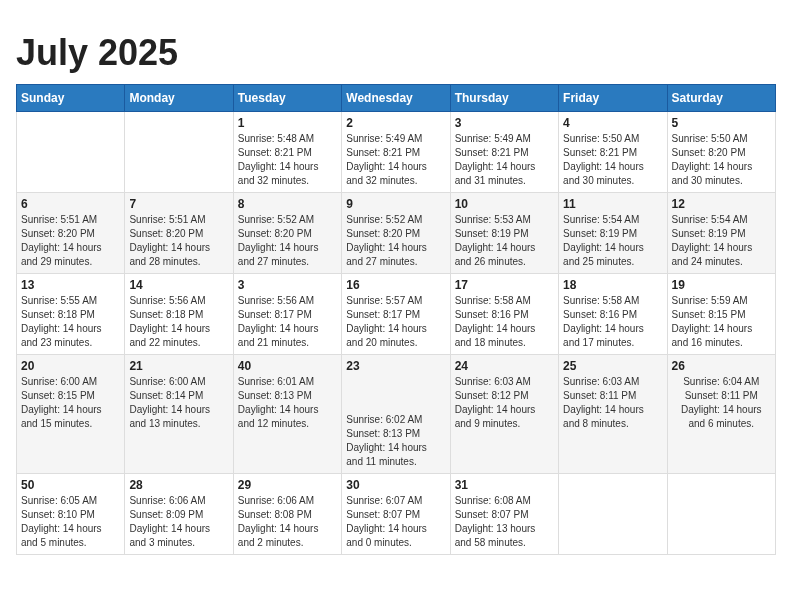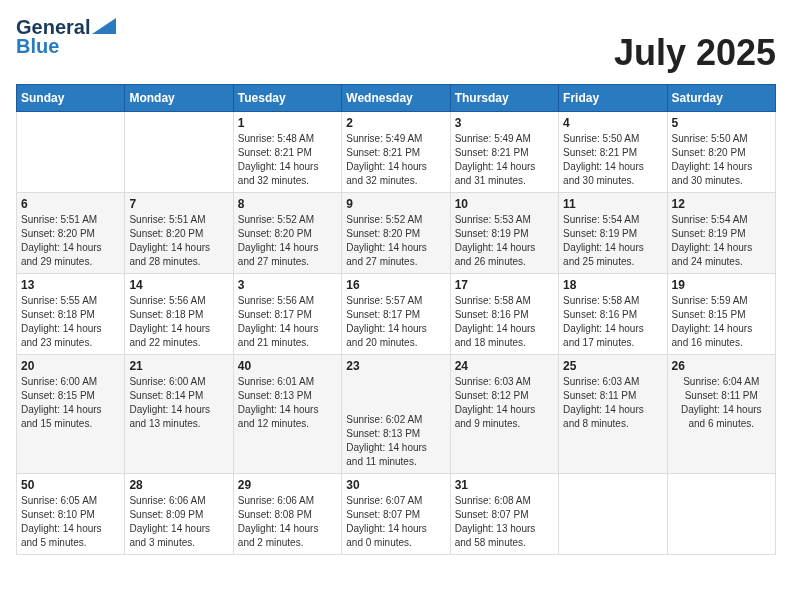--- a/index.html
+++ b/index.html
@@ -75,29 +75,20 @@
       color: #333;
     }
     .empty-cell {
       background: #fff !important;
     }
   </style>
 </head>
 <body>
 
 <div class="header">
-  <div class="logo">
-    <div style="display:flex;align-items:center;">
-      <span style="font-size:20px;font-weight:bold;color:#1a3a5c;">General</span>
-      <svg width="24" height="16" viewBox="0 0 24 16" style="margin-left:2px;margin-top:-4px;">
-        <polygon points="0,16 24,0 24,16" fill="#2a7abf"></polygon>
-      </svg>
-    </div>
-    <span style="font-size:20px;font-weight:bold;color:#2a7abf;margin-top:-4px;">Blue</span>
-  </div>
   <div class="title-section">
     <div class="month-title">July 2025</div>
   </div>
 </div>
 
 <table class="calendar">
   <thead>
     <tr>
     <th>Sunday</th>
         <th>Monday</th>

